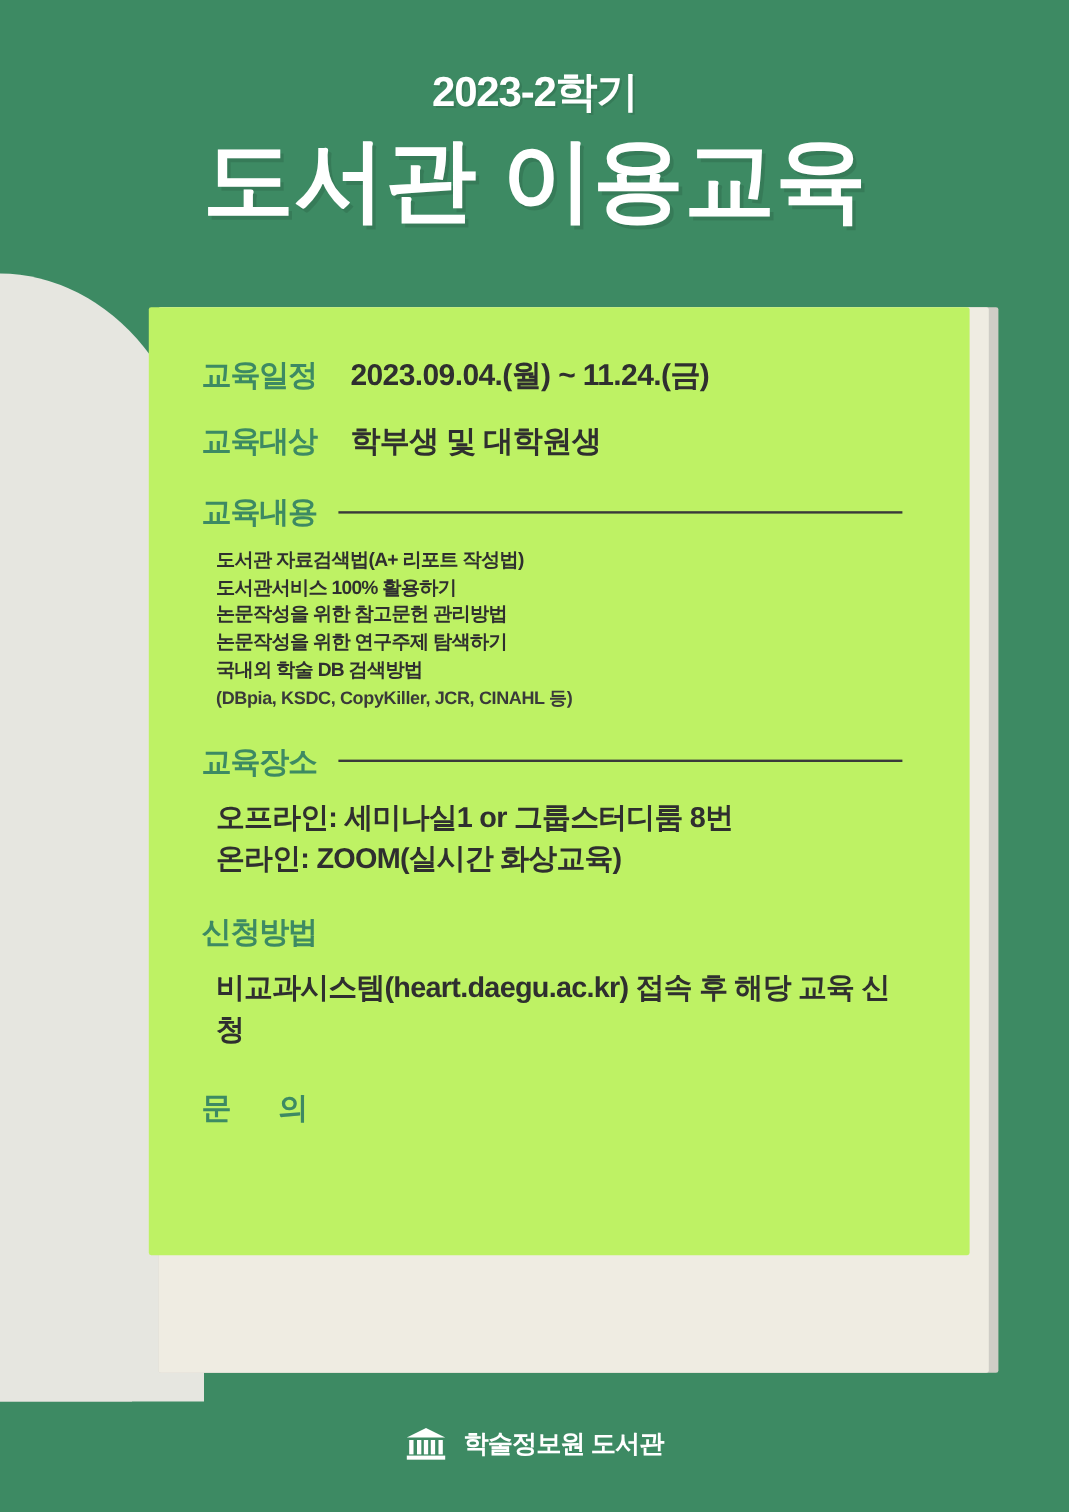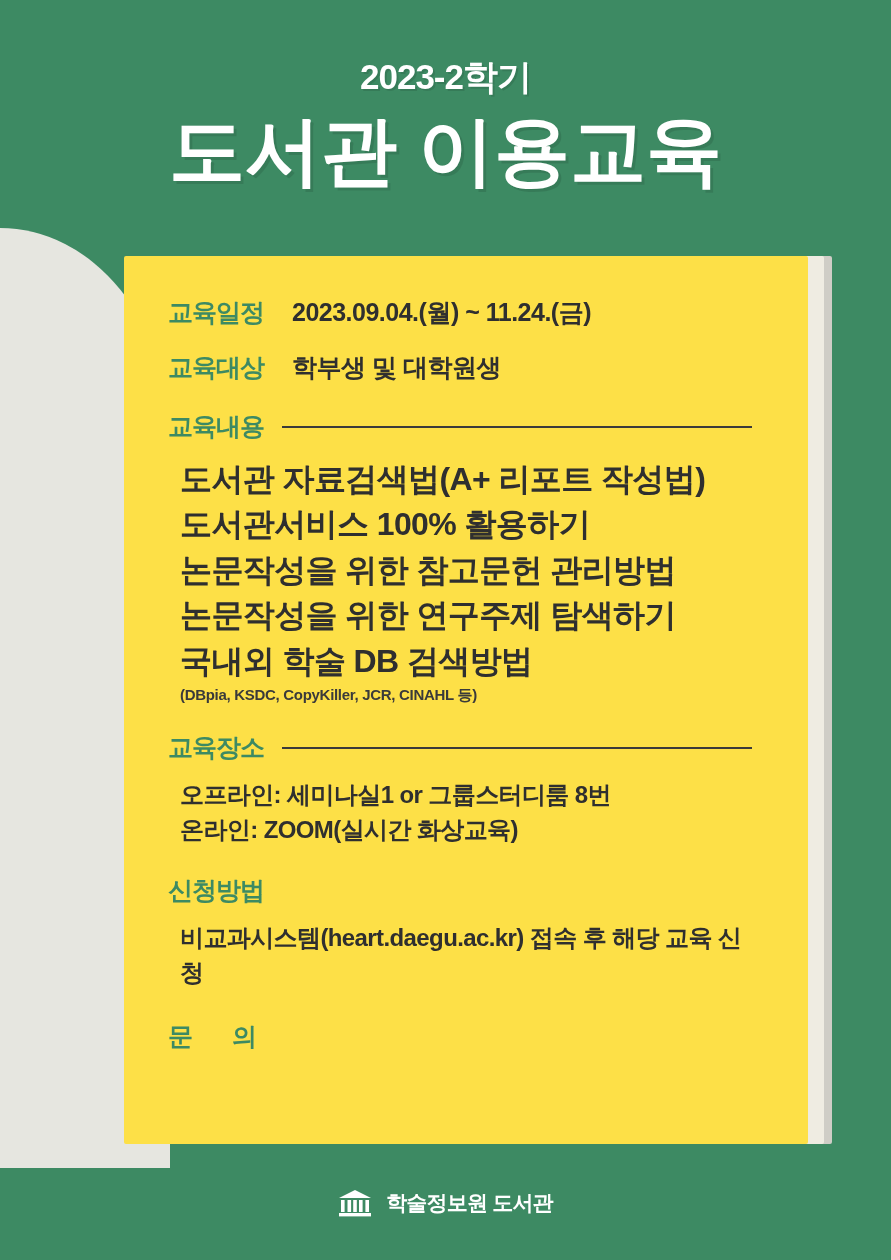--- a/index.html
+++ b/index.html
@@ -95,22 +95,22 @@
     width: 692px;
     height: 888px;
     background: #efece2;
     border-radius: 2px;
   }
   .card {
     position: absolute;
     left: 0;
     top: 0;
     width: 684px;
-    height: 888px;
-    background: #fde047;
+    height: 790px;
+    background: #bef264;
     border-radius: 2px;
     box-sizing: border-box;
     padding: 40px 44px 0 44px;
   }
 
   .row {
     display: flex;
     align-items: baseline;
     margin-bottom: 8px;
   }
@@ -143,21 +143,21 @@
     margin-right: 12px;
   }
 
   .list {
     margin: 0;
     padding: 0 0 0 12px;
     list-style: none;
   }
   .list li {
     color: #2f2f2f;
-    font-size: 32px;
+    font-size: 16px;
     font-weight: 700;
     letter-spacing: -0.6px;
     line-height: 1.42;
   }
   .note {
     color: #3a3a3a;
     font-size: 15px;
     font-weight: 600;
     letter-spacing: -0.3px;
     padding-left: 12px;

